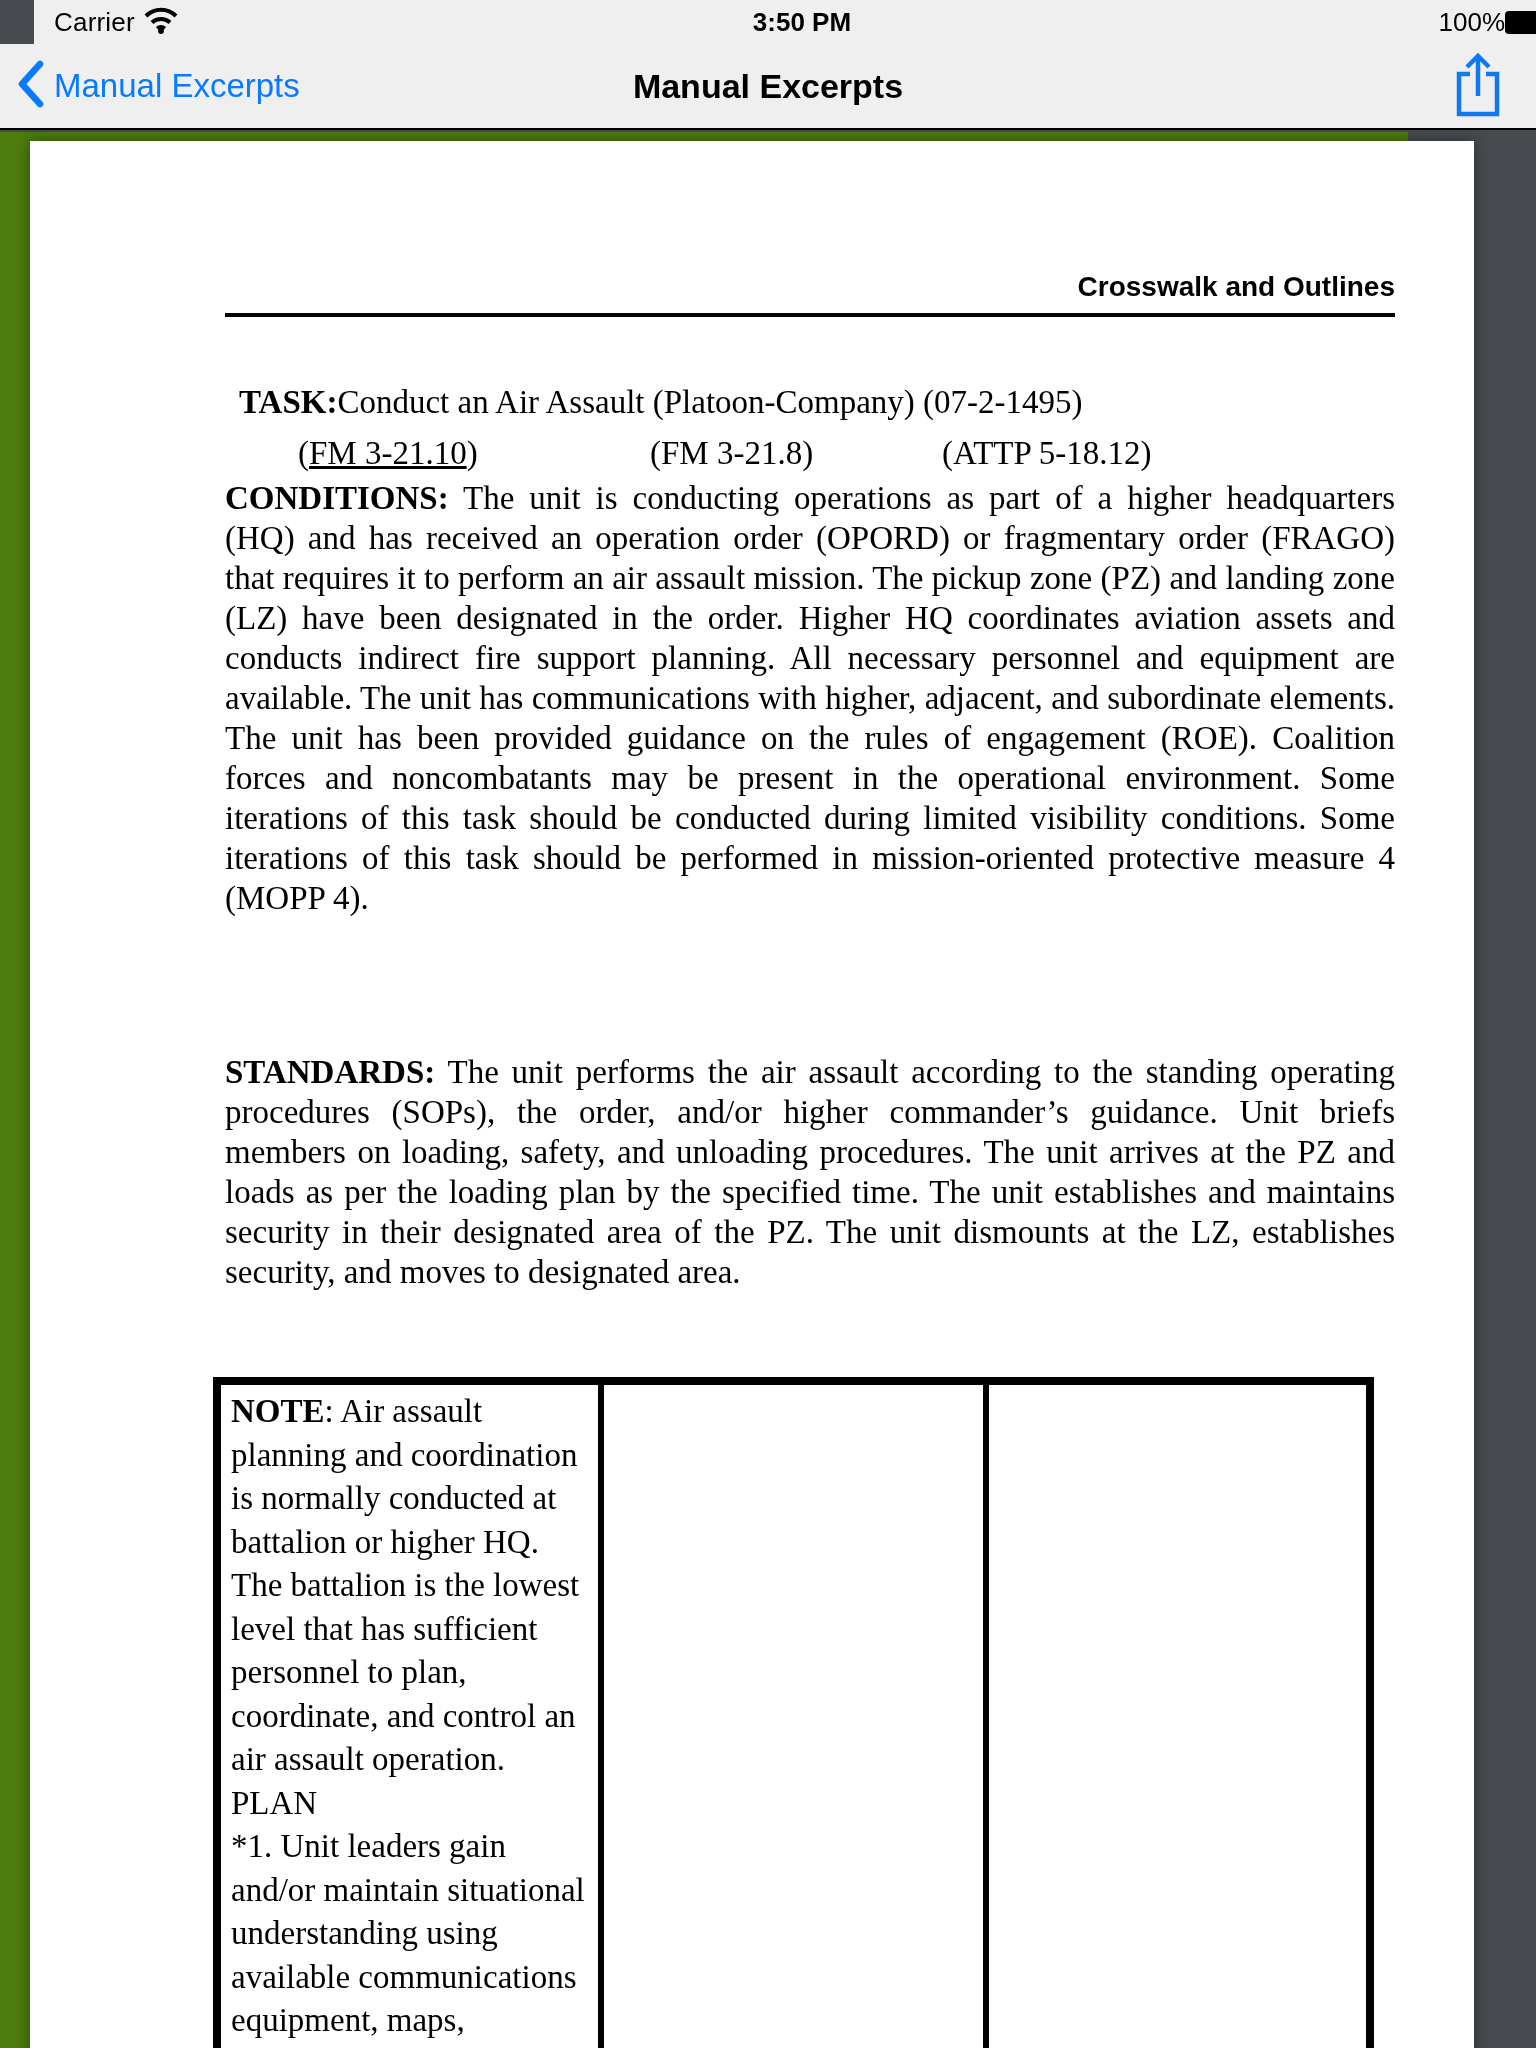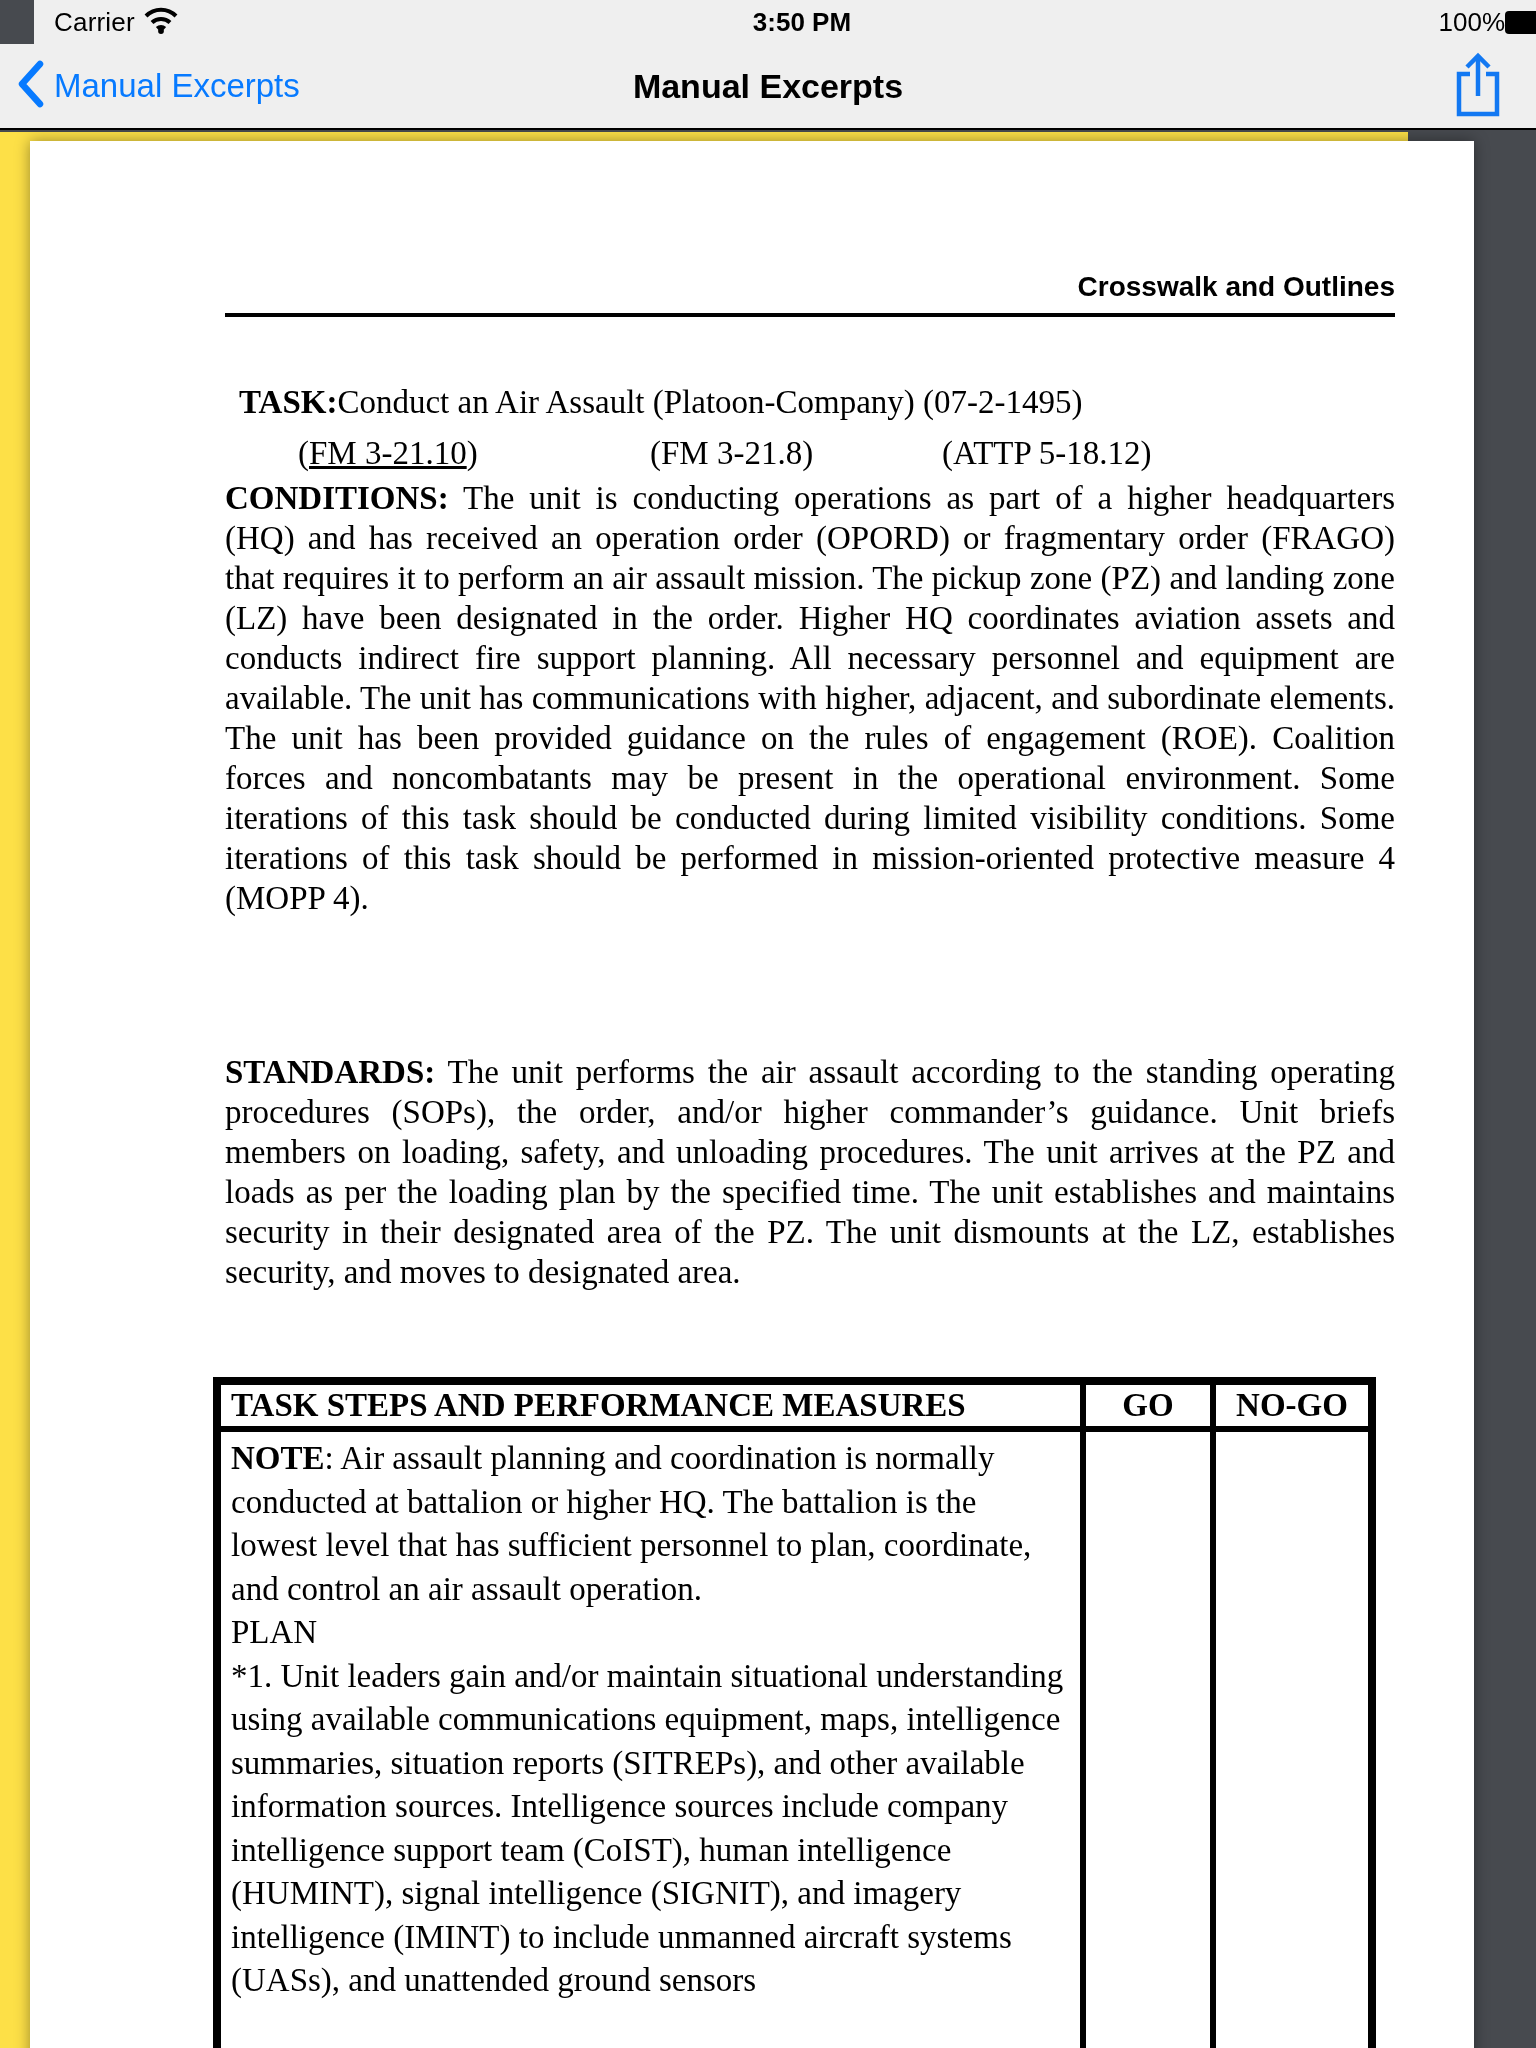--- a/index.html
+++ b/index.html
@@ -32,21 +32,21 @@
     position: absolute; top: 44px; left: 0; width: 1536px; height: 86px;
     background: #efefef; border-bottom: 2px solid #000000; z-index: 5;
   }
   .nav-back { position: absolute; left: 16px; top: 0; height: 84px; display: flex; align-items: center; gap: 10px; cursor: pointer; }
   .nav-back-label { font-size: 33px; color: #077aff; }
   .nav-title { position: absolute; left: 0; width: 100%; top: 0; height: 84px;
     display: flex; align-items: center; justify-content: center; font-size: 34px; font-weight: bold; }
   .nav-share { position: absolute; right: 32px; top: 8px; height: 70px; display: flex; align-items: center; cursor: pointer; }
 
   
-  .canvas { position: absolute; top: 132px; left: 0; width: 1408px; height: 1916px; background: #fde047; }
+  .canvas { position: absolute; top: 132px; left: 0; width: 1408px; height: 1916px; background: #4d7c0f; }
   .page {
     position: absolute; left: 30px; top: 9px; width: 1444px; height: 2010px;
     background: #fff; box-shadow: 0 0 14px rgba(0,0,0,0.4);
   }
   .content { position: absolute; left: 195px; top: 0; width: 1170px; }
 
   .doc-serif { font-family: "Liberation Serif", "DejaVu Serif", serif; }
 
   .doc-header {
     position: absolute; top: 130px; left: 0; width: 1170px; height: 46px;
@@ -156,25 +156,20 @@
 
       <div class="para para-standards">
         <span class="bold">STANDARDS:</span><span> The unit performs the air assault according to the standing operating procedures (SOPs), the order, and/or higher commander’s guidance. Unit briefs members on loading, safety, and unloading procedures. The unit arrives at the PZ and loads as per the loading plan by the specified time. The unit establishes and maintains security in their designated area of the PZ. The unit dismounts at the LZ, establishes security, and moves to designated area.</span>
       </div>
 
     </div>
 
     <div class="steps-table-wrap">
       <table class="steps">
         <tbody>
-            <tr>
-          <th class="col-steps">TASK STEPS AND PERFORMANCE MEASURES</th>
-          <th class="col-go">GO</th>
-          <th class="col-nogo">NO-GO</th>
-        </tr>
         <tr>
           <td class="body-steps">
             <div><span class="bold">NOTE</span><span>: Air assault planning and coordination is normally conducted at battalion or higher HQ. The battalion is the lowest level that has sufficient personnel to plan, coordinate, and control an air assault operation.</span></div>
             <div class="cell-block">PLAN</div>
             <div class="cell-block">*1.  Unit leaders gain and/or maintain situational understanding using available communications equipment, maps, intelligence summaries, situation reports (SITREPs), and other available information sources. Intelligence sources include company intelligence support team (CoIST), human intelligence (HUMINT), signal intelligence (SIGNIT), and imagery intelligence (IMINT) to include unmanned aircraft systems (UASs), and unattended ground sensors</div>
           </td>
           <td class="body-go"></td>
           <td class="body-nogo"></td>
         </tr>
       </tbody>

